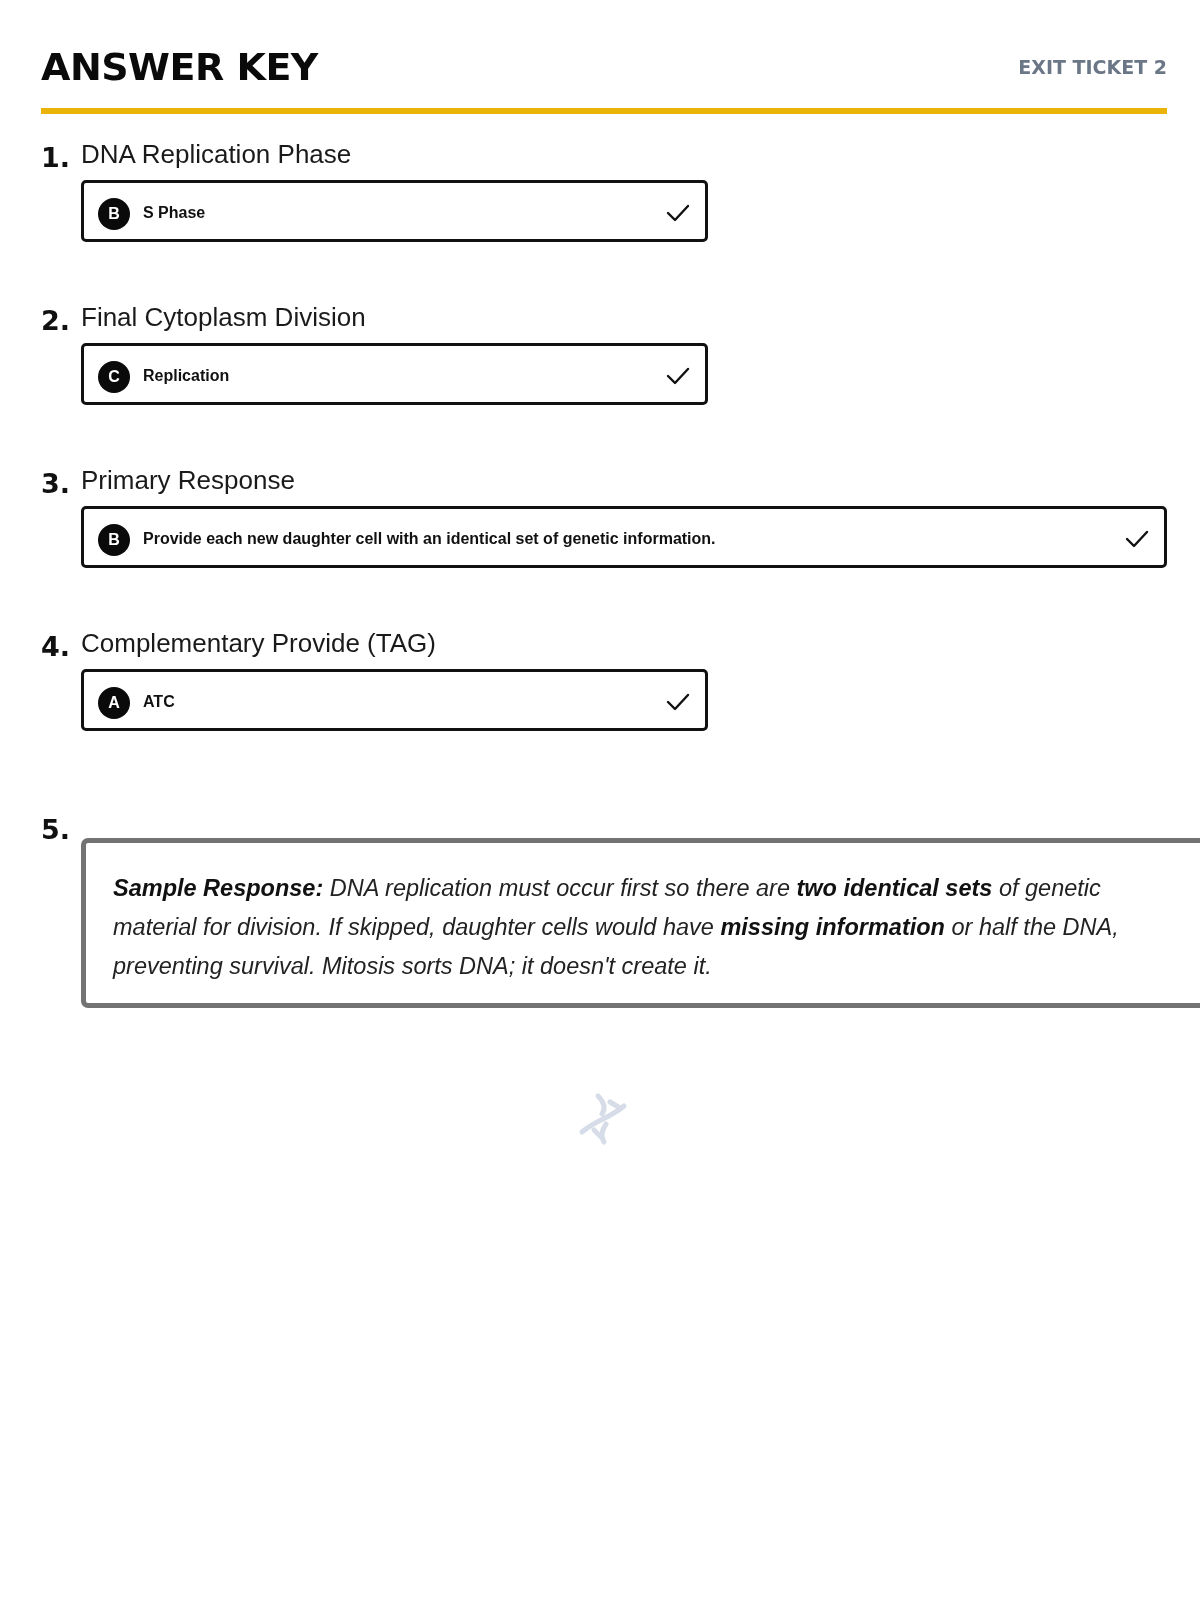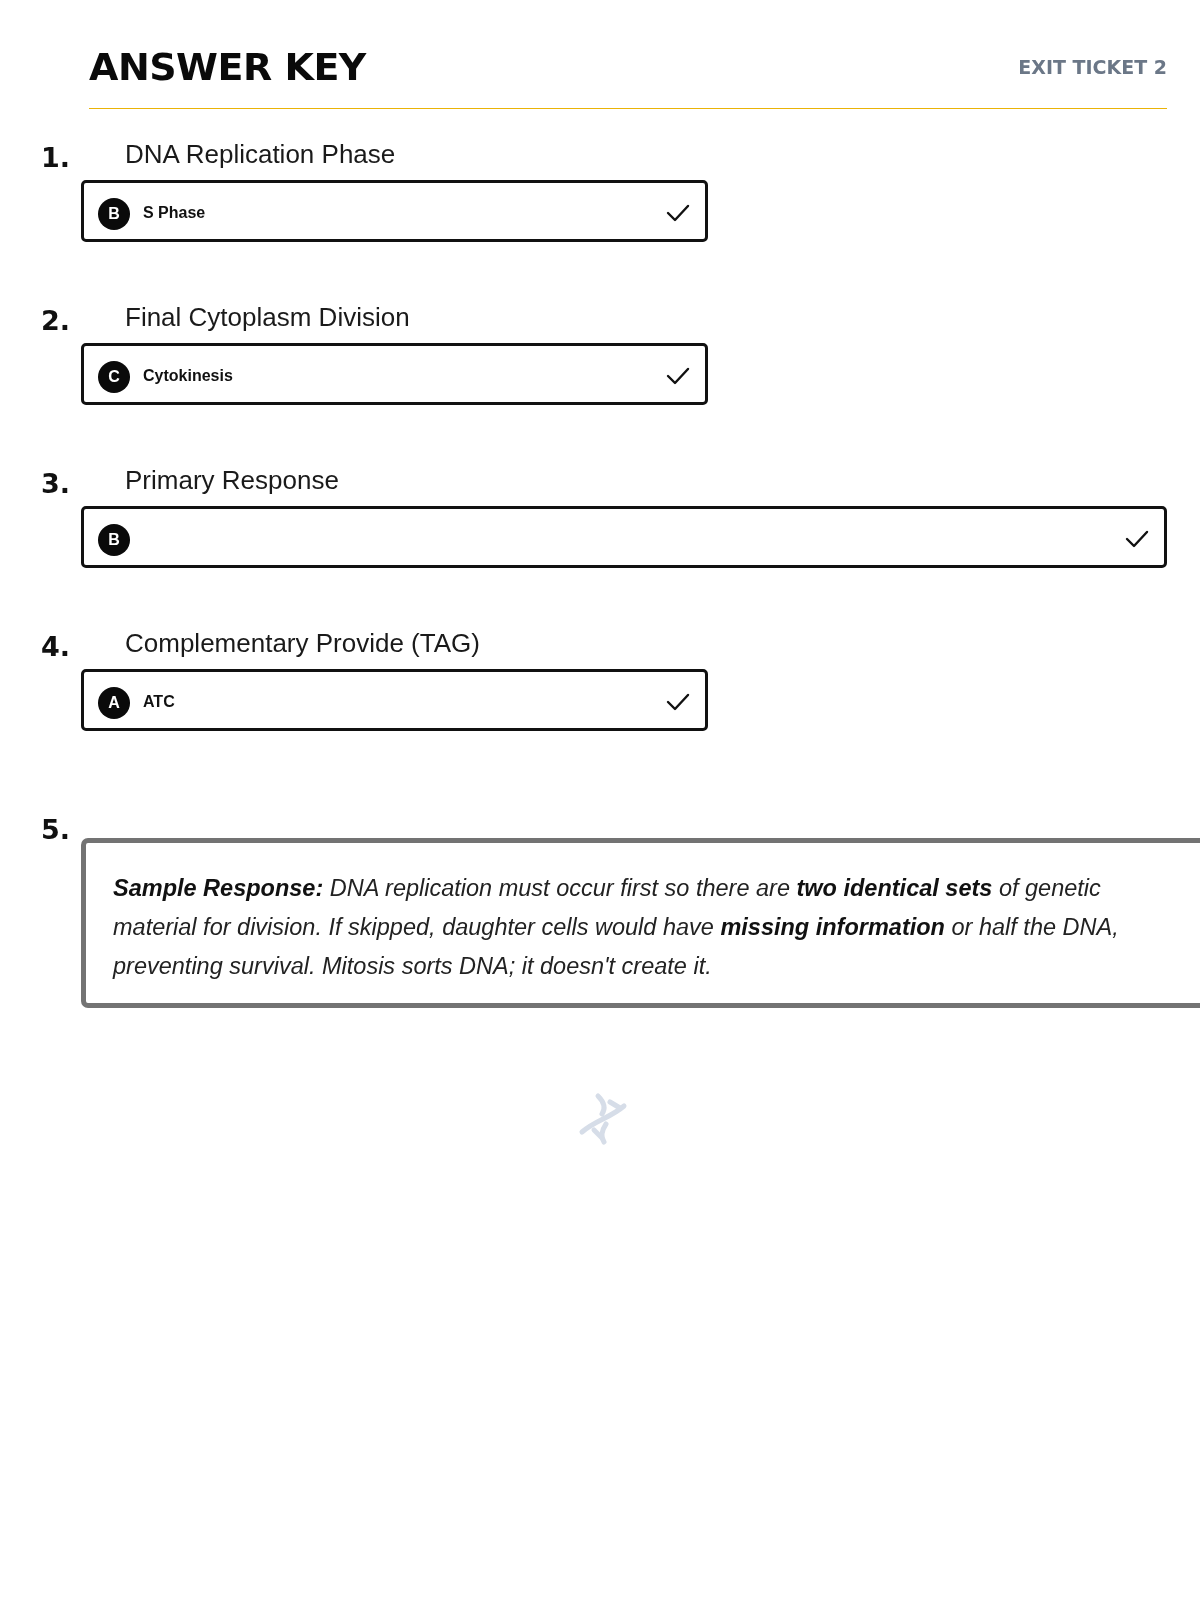--- a/index.html
+++ b/index.html
@@ -1,27 +1,27 @@
 <!DOCTYPE html>
 <html><head>
   <meta charset="utf-8">
   <style>
     html, body { margin: 0; padding: 0; background: #ffffff; }
     body { width: 1200px; height: 1600px; position: relative; overflow: hidden;
            font-family: "Liberation Sans", "DejaVu Sans", sans-serif; color: #111111; }
     .page { position: absolute; left: 41px; top: 0; width: 1126px; }
-    .header { position: relative; height: 108px; border-bottom: 1px solid #eab308; margin-left: 48px; }
+    .header { position: relative; height: 108px; border-bottom: 6px solid #eab308; }
     .title { position: absolute; left: 0; top: 44px; margin: 0; font-family: "DejaVu Sans", sans-serif;
              font-weight: bold; font-size: 38px; letter-spacing: -0.5px; color: #0a0a0a; line-height: 46px; }
     .ticket { position: absolute; right: 0; top: 54px; font-family: "DejaVu Sans", sans-serif;
               font-weight: bold; font-size: 19px; color: #6b7787; line-height: 26px; }
     .q { position: absolute; left: 0; width: 1126px; }
     .qnum { position: absolute; left: 0; font-family: "DejaVu Sans", sans-serif; font-weight: bold;
             font-size: 27px; color: #111; line-height: 32px; }
-    .qlabel { position: absolute; left: 40px; font-size: 26px; color: #1a1a1a; line-height: 32px; margin-left: 44px; }
+    .qlabel { position: absolute; left: 40px; font-size: 26px; color: #1a1a1a; line-height: 32px; }
     .qlabel.bold { font-weight: bold; letter-spacing: -0.4px; }
     .answer { position: absolute; left: 40px; height: 62px; border: 3px solid #111; border-radius: 5px;
               box-sizing: border-box; background: #fff; }
     .badge { position: absolute; left: 14px; top: 15px; width: 32px; height: 32px; border-radius: 50%;
              background: #0a0a0a; color: #fff; font-size: 16px; font-weight: bold; text-align: center;
              line-height: 32px; }
     .atext { position: absolute; left: 59px; top: 14px; font-size: 16px; font-weight: bold;
              line-height: 32px; color: #111; white-space: nowrap; }
     .check { position: absolute; right: 14px; top: 18px; width: 26px; height: 24px; }
     .challenge-box { position: absolute; left: 40px; top: 838px; width: 1198px; height: 170px;
@@ -51,32 +51,33 @@
           <path d="M3 12 L10 19 L23 5" fill="none" stroke="#111" stroke-width="2.4" stroke-linecap="round" stroke-linejoin="round"></path>
         </svg>
     </div>
   </div>
 
   <div class="q" style="top:301px;">
     <div class="qnum" style="top:4px;">2.</div>
     <div class="qlabel" style="top:0;">Final Cytoplasm Division</div>
     <div class="answer" style="top:42px; width:627px;">
       <span class="badge">C</span>
-      <span class="atext">Cytokinesis</span>
+      <span class="atext">Replication</span>
       <svg class="check" viewBox="0 0 26 24">
           <path d="M3 12 L10 19 L23 5" fill="none" stroke="#111" stroke-width="2.4" stroke-linecap="round" stroke-linejoin="round"></path>
         </svg>
     </div>
   </div>
 
   <div class="q" style="top:464px;">
     <div class="qnum" style="top:4px;">3.</div>
     <div class="qlabel" style="top:0;">Primary Response</div>
     <div class="answer" style="top:42px; width:1086px;">
       <span class="badge">B</span>
+      <span class="atext">Provide each new daughter cell with an identical set of genetic information.</span>
       <svg class="check" viewBox="0 0 26 24">
           <path d="M3 12 L10 19 L23 5" fill="none" stroke="#111" stroke-width="2.4" stroke-linecap="round" stroke-linejoin="round"></path>
         </svg>
     </div>
   </div>
 
   <div class="q" style="top:627px;">
     <div class="qnum" style="top:4px;">4.</div>
     <div class="qlabel" style="top:0;">Complementary Provide (TAG)</div>
     <div class="answer" style="top:42px; width:627px;">

